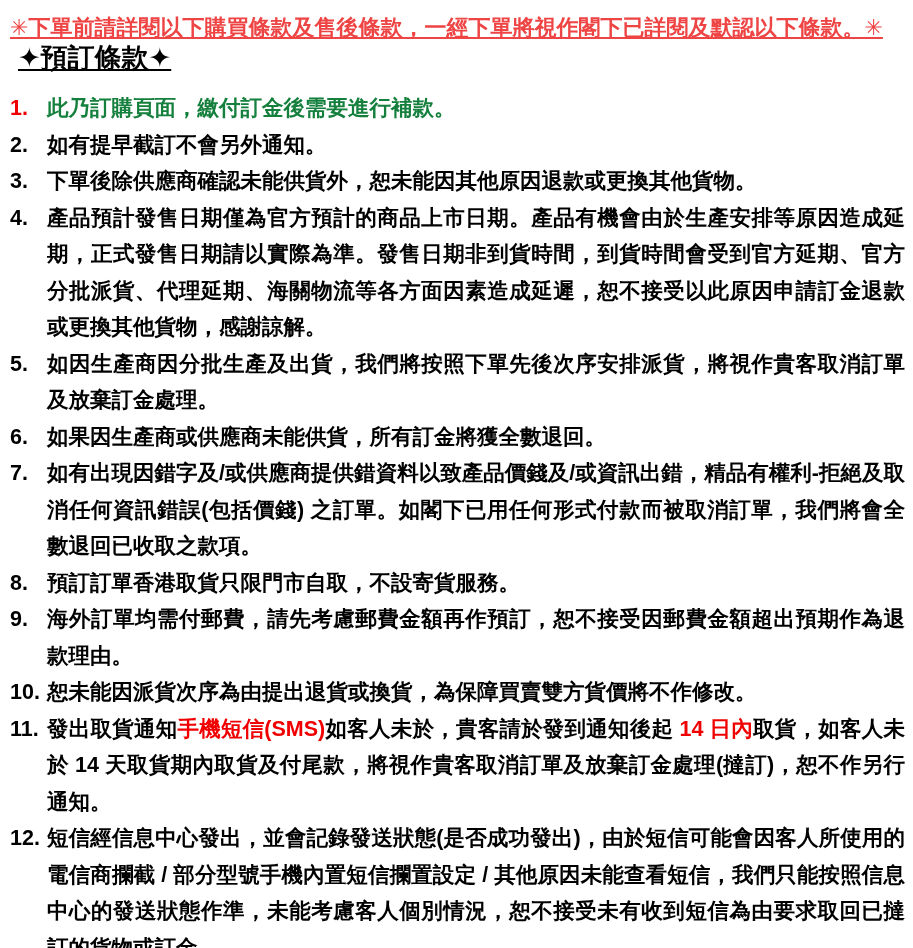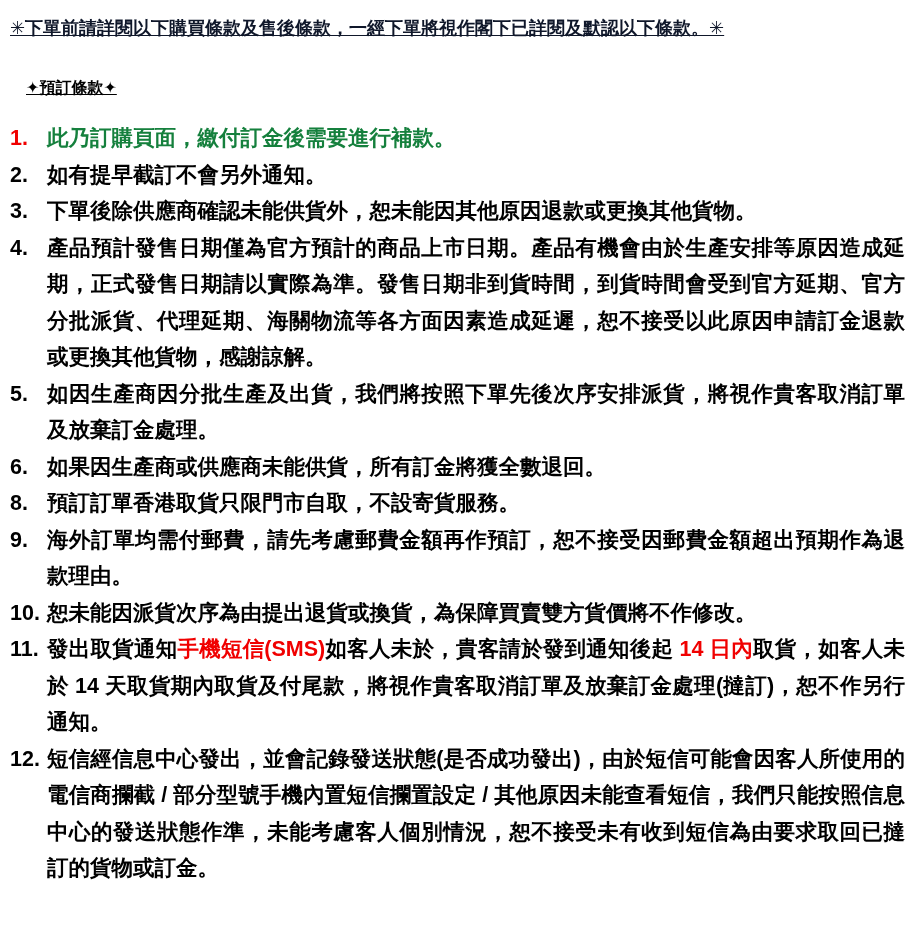--- a/index.html
+++ b/index.html
@@ -15,34 +15,34 @@
     font-weight: 700;
     color: #000000;
     overflow: hidden;
   }
   .doc {
     box-sizing: border-box;
     width: 913px;
     padding: 13px 8px 0 10px;
   }
   .notice {
-    color: #0f172a;
-    font-size: 18px;
+    color: #ef4444;
+    font-size: 22px;
     line-height: 30px;
     text-decoration: underline;
-    margin: 0 0 30px 0;
+    margin: 0 0 0 0;
     white-space: nowrap;
   }
   .section-title {
-    font-size: 16px;
+    font-size: 27px;
     line-height: 30px;
     font-weight: 700;
     color: #000000;
     text-decoration: underline;
-    margin: 0 0 17px 16px;
+    margin: 0 0 17px 8px;
   }
   ol.terms {
     list-style: none;
     margin: 0;
     padding: 0;
     font-size: 21.5px;
     line-height: 36.5px;
   }
   ol.terms li {
     position: relative;
@@ -74,19 +74,20 @@
 
   <h2 class="section-title">✦預訂條款✦</h2>
 
   <ol class="terms">
       <li data-num="1." class="red"><span class="seg-red">此乃訂購頁面，繳付訂金後需要進行補款。</span></li>
       <li data-num="2."><span class="seg">如有提早截訂不會另外通知。</span></li>
       <li data-num="3."><span class="seg">下單後除供應商確認未能供貨外，恕未能因其他原因退款或更換其他貨物。</span></li>
       <li data-num="4."><span class="seg">產品預計發售日期僅為官方預計的商品上市日期。產品有機會由於生產安排等原因造成延期，正式發售日期請以實際為準。發售日期非到貨時間，到貨時間會受到官方延期、官方分批派貨、代理延期、海關物流等各方面因素造成延遲，恕不接受以此原因申請訂金退款或更換其他貨物，感謝諒解。</span></li>
       <li data-num="5."><span class="seg">如因生產商因分批生產及出貨，我們將按照下單先後次序安排派貨，將視作貴客取消訂單及放棄訂金處理。</span></li>
       <li data-num="6."><span class="seg">如果因生產商或供應商未能供貨，所有訂金將獲全數退回。</span></li>
+      <li data-num="7."><span class="seg">如有出現因錯字及/或供應商提供錯資料以致產品價錢及/或資訊出錯，精品有權利-拒絕及取消任何資訊錯誤(包括價錢) 之訂單。如閣下已用任何形式付款而被取消訂單，我們將會全數退回已收取之款項。</span></li>
       <li data-num="8."><span class="seg">預訂訂單香港取貨只限門市自取，不設寄貨服務。</span></li>
       <li data-num="9."><span class="seg">海外訂單均需付郵費，請先考慮郵費金額再作預訂，恕不接受因郵費金額超出預期作為退款理由。</span></li>
       <li data-num="10."><span class="seg">恕未能因派貨次序為由提出退貨或換貨，為保障買賣雙方貨價將不作修改。</span></li>
       <li data-num="11."><span class="seg">發出取貨通知</span><span class="seg-red-u">手機短信(SMS)</span><span class="seg">如客人未於，貴客請於發到通知後起 </span><span class="seg-red-u">14 日內</span><span class="seg">取貨，如客人未於 14 天取貨期內取貨及付尾款，將視作貴客取消訂單及放棄訂金處理(撻訂)，恕不作另行通知。</span></li>
       <li data-num="12."><span class="seg">短信經信息中心發出，並會記錄發送狀態(是否成功發出)，由於短信可能會因客人所使用的電信商攔截 / 部分型號手機內置短信攔置設定 / 其他原因未能查看短信，我們只能按照信息中心的發送狀態作準，未能考慮客人個別情況，恕不接受未有收到短信為由要求取回已撻訂的貨物或訂金。</span></li>
     </ol>
 </div>
 
 </body></html>

